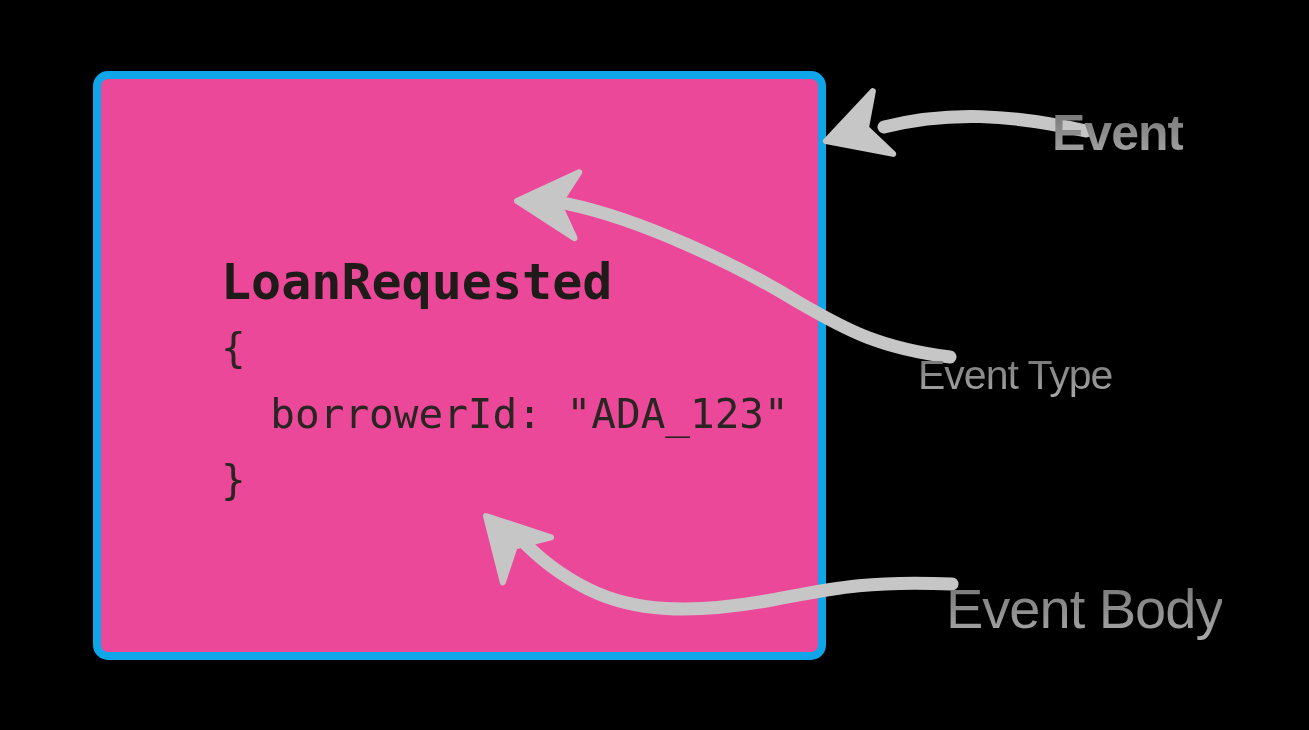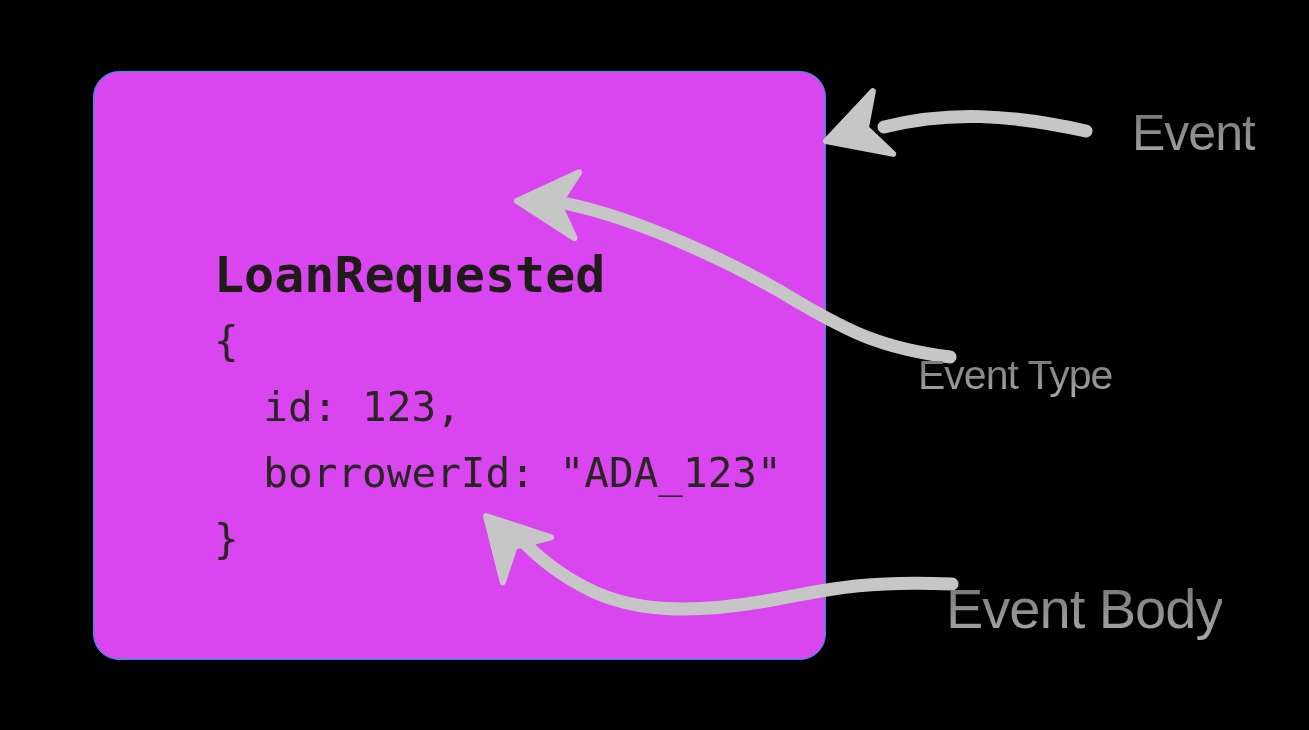--- a/index.html
+++ b/index.html
@@ -14,23 +14,23 @@
     background: #000000;
     overflow: hidden;
     font-family: "Liberation Sans", sans-serif;
   }
   .event-box {
     position: absolute;
     left: 93px;
     top: 71px;
     width: 733px;
     height: 589px;
-    background: #d946ef;
-    border: 1px solid #0ea5e9;
-    border-radius: 26px;
+    background: #ec4899;
+    border: 8px solid #0ea5e9;
+    border-radius: 15px;
     box-sizing: border-box;
   }
   .event-code {
     position: absolute;
     left: 120px;
     top: 170px;
     margin: 0;
     font-family: "DejaVu Sans Mono", monospace;
     font-size: 41px;
     line-height: 66px;
@@ -56,31 +56,31 @@
   .callout-label {
     position: absolute;
     background: linear-gradient(180deg, #6f6f6f 0%, #909090 55%, #ababab 100%);
     -webkit-background-clip: text;
     background-clip: text;
     color: transparent;
     font-weight: 400;
     letter-spacing: -1px;
     white-space: nowrap;
   }
-  .label-event      { left: 1132px; top: 104px; font-size: 50px; }
+  .label-event      { left: 1052px; top: 104px; font-size: 50px; font-weight: bold; }
   .label-event-type { left: 918px;  top: 324px; font-size: 41px; margin-top: 28px; }
   .label-event-body { left: 946px;  top: 576px; font-size: 56px; }
 </style>
 </head>
 <body>
 
 <div class="canvas">
 
   <div class="event-box">
-    <pre class="event-code"><span class="code-title">LoanRequested</span><span class="code-line">{</span><span class="code-line">  id: 123,</span><span class="code-line">  borrowerId: "ADA_123"</span><span class="code-line">}</span></pre>
+    <pre class="event-code"><span class="code-title">LoanRequested</span><span class="code-line">{</span><span class="code-line">  borrowerId: "ADA_123"</span><span class="code-line">}</span></pre>
   </div>
 
   <svg class="arrow-layer" viewBox="0 0 1309 730" xmlns="http://www.w3.org/2000/svg">
     <g fill="none" stroke="#c6c6c6" stroke-width="13" stroke-linecap="round">
 
       <path d="M 1086 131 C 1010 114, 948 111, 884 127"></path>
 
       <path d="M 950 357 C 880 348, 848 331, 798 302 C 738 265, 640 219, 568 204"></path>
 
       <path d="M 952 584 C 862 580, 826 590, 766 601 C 690 614, 634 612, 588 589 C 562 576, 538 558, 518 536"></path>

